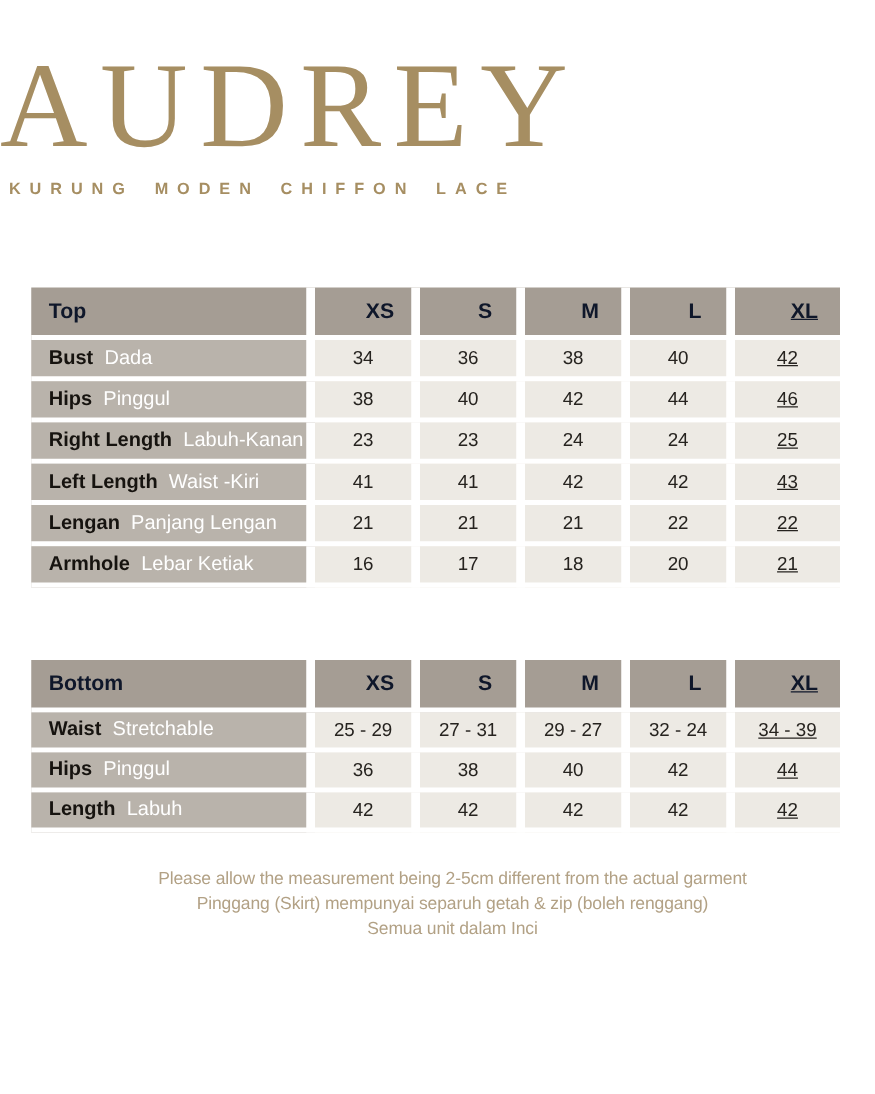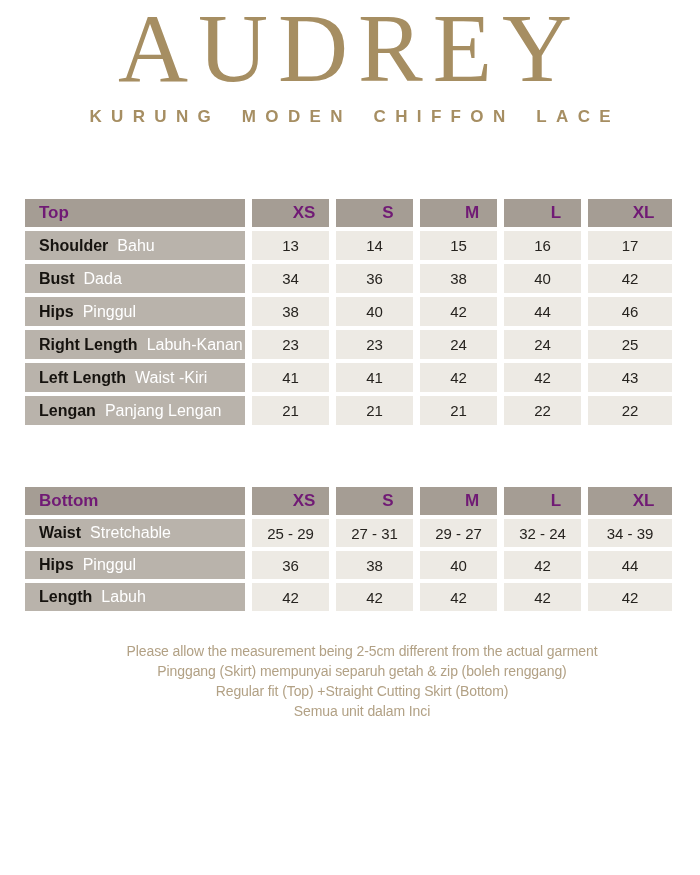--- a/index.html
+++ b/index.html
@@ -9,34 +9,34 @@
   }
   body {
     width: 700px;
     height: 875px;
     font-family: "Liberation Sans", sans-serif;
     overflow: hidden;
   }
 
   
   .brand-header {
-    text-align: center;
+    padding-top: 36px;
   }
   .brand-title {
     font-family: "Liberation Serif", serif;
     font-weight: 400;
     font-size: 97px;
     line-height: 1.0;
     letter-spacing: 10px;
     color: #a68e62;
     margin: 0;
   }
   .brand-subtitle {
     margin-top: 10px;
-    font-size: 17px;
+    font-size: 13px;
     font-weight: 700;
     letter-spacing: 0.55em;
     word-spacing: 0.45em;
     color: #a68e62;
     padding-left: 0.55em; 
   }
 
   
   table.size-table {
     border-collapse: separate;
@@ -47,30 +47,30 @@
   }
   .top-table { margin-top: 72px; }
   .bottom-table { margin-top: 58px; }
 
   .size-table th, .size-table td {
     box-sizing: border-box;
     border-right: 7px solid #ffffff;
     border-bottom: 4px solid #ffffff;
     padding: 0;
   }
-  .size-table th:last-child, .size-table td:last-child { border-right: 0; }
+  .size-table th:last-child, .size-table td:last-child { border-right: 0; text-decoration: underline; }
 
   col.col-label { width: 227px; }
   col.col-size  { width: 84px; }
 
   .size-table thead th {
     background: #a59d94;
-    height: 32px;
+    height: 42px;
     font-size: 17px;
-    color: #701a75;
+    color: #0f172a;
     font-weight: 700;
   }
   th.table-title-cell { text-align: left; padding-left: 14px; }
   th.size-col { text-align: center; padding-left: 27px; }
 
   td.label-cell {
     background: #b9b3ab;
     height: 33px;
     font-size: 16px;
     padding-left: 14px;
@@ -120,28 +120,20 @@
       <th class="table-title-cell">Top</th>
     <th class="size-col">XS</th>
         <th class="size-col">S</th>
         <th class="size-col">M</th>
         <th class="size-col">L</th>
         <th class="size-col">XL</th>
       </tr>
   </thead>
   <tbody>
       <tr>
-        <td class="label-cell"><span class="lbl-en">Shoulder</span><span class="lbl-my">Bahu</span></td>
-        <td class="value-cell">13</td>
-        <td class="value-cell">14</td>
-        <td class="value-cell">15</td>
-        <td class="value-cell">16</td>
-        <td class="value-cell">17</td>
-      </tr>
-      <tr>
         <td class="label-cell"><span class="lbl-en">Bust</span><span class="lbl-my">Dada</span></td>
         <td class="value-cell">34</td>
         <td class="value-cell">36</td>
         <td class="value-cell">38</td>
         <td class="value-cell">40</td>
         <td class="value-cell">42</td>
       </tr>
       <tr>
         <td class="label-cell"><span class="lbl-en">Hips</span><span class="lbl-my">Pinggul</span></td>
         <td class="value-cell">38</td>
@@ -166,20 +158,28 @@
         <td class="value-cell">42</td>
         <td class="value-cell">43</td>
       </tr>
       <tr>
         <td class="label-cell"><span class="lbl-en">Lengan</span><span class="lbl-my">Panjang Lengan</span></td>
         <td class="value-cell">21</td>
         <td class="value-cell">21</td>
         <td class="value-cell">21</td>
         <td class="value-cell">22</td>
         <td class="value-cell">22</td>
+      </tr>
+      <tr>
+        <td class="label-cell"><span class="lbl-en">Armhole</span><span class="lbl-my">Lebar Ketiak</span></td>
+        <td class="value-cell">16</td>
+        <td class="value-cell">17</td>
+        <td class="value-cell">18</td>
+        <td class="value-cell">20</td>
+        <td class="value-cell">21</td>
       </tr>
     </tbody>
 </table>
 
 <table class="size-table bottom-table">
   <colgroup>
     <col class="col-label">
     <col class="col-size">
       <col class="col-size">
       <col class="col-size">
@@ -220,15 +220,14 @@
         <td class="value-cell">42</td>
         <td class="value-cell">42</td>
         <td class="value-cell">42</td>
       </tr>
     </tbody>
 </table>
 
 <div class="footer-notes">
     <div>Please allow the measurement being 2-5cm different from the actual garment</div>
     <div>Pinggang (Skirt) mempunyai separuh getah &amp; zip (boleh renggang)</div>
-    <div>Regular fit (Top) +Straight Cutting Skirt (Bottom)</div>
     <div>Semua unit dalam Inci</div>
   </div>
 
 </body></html>

